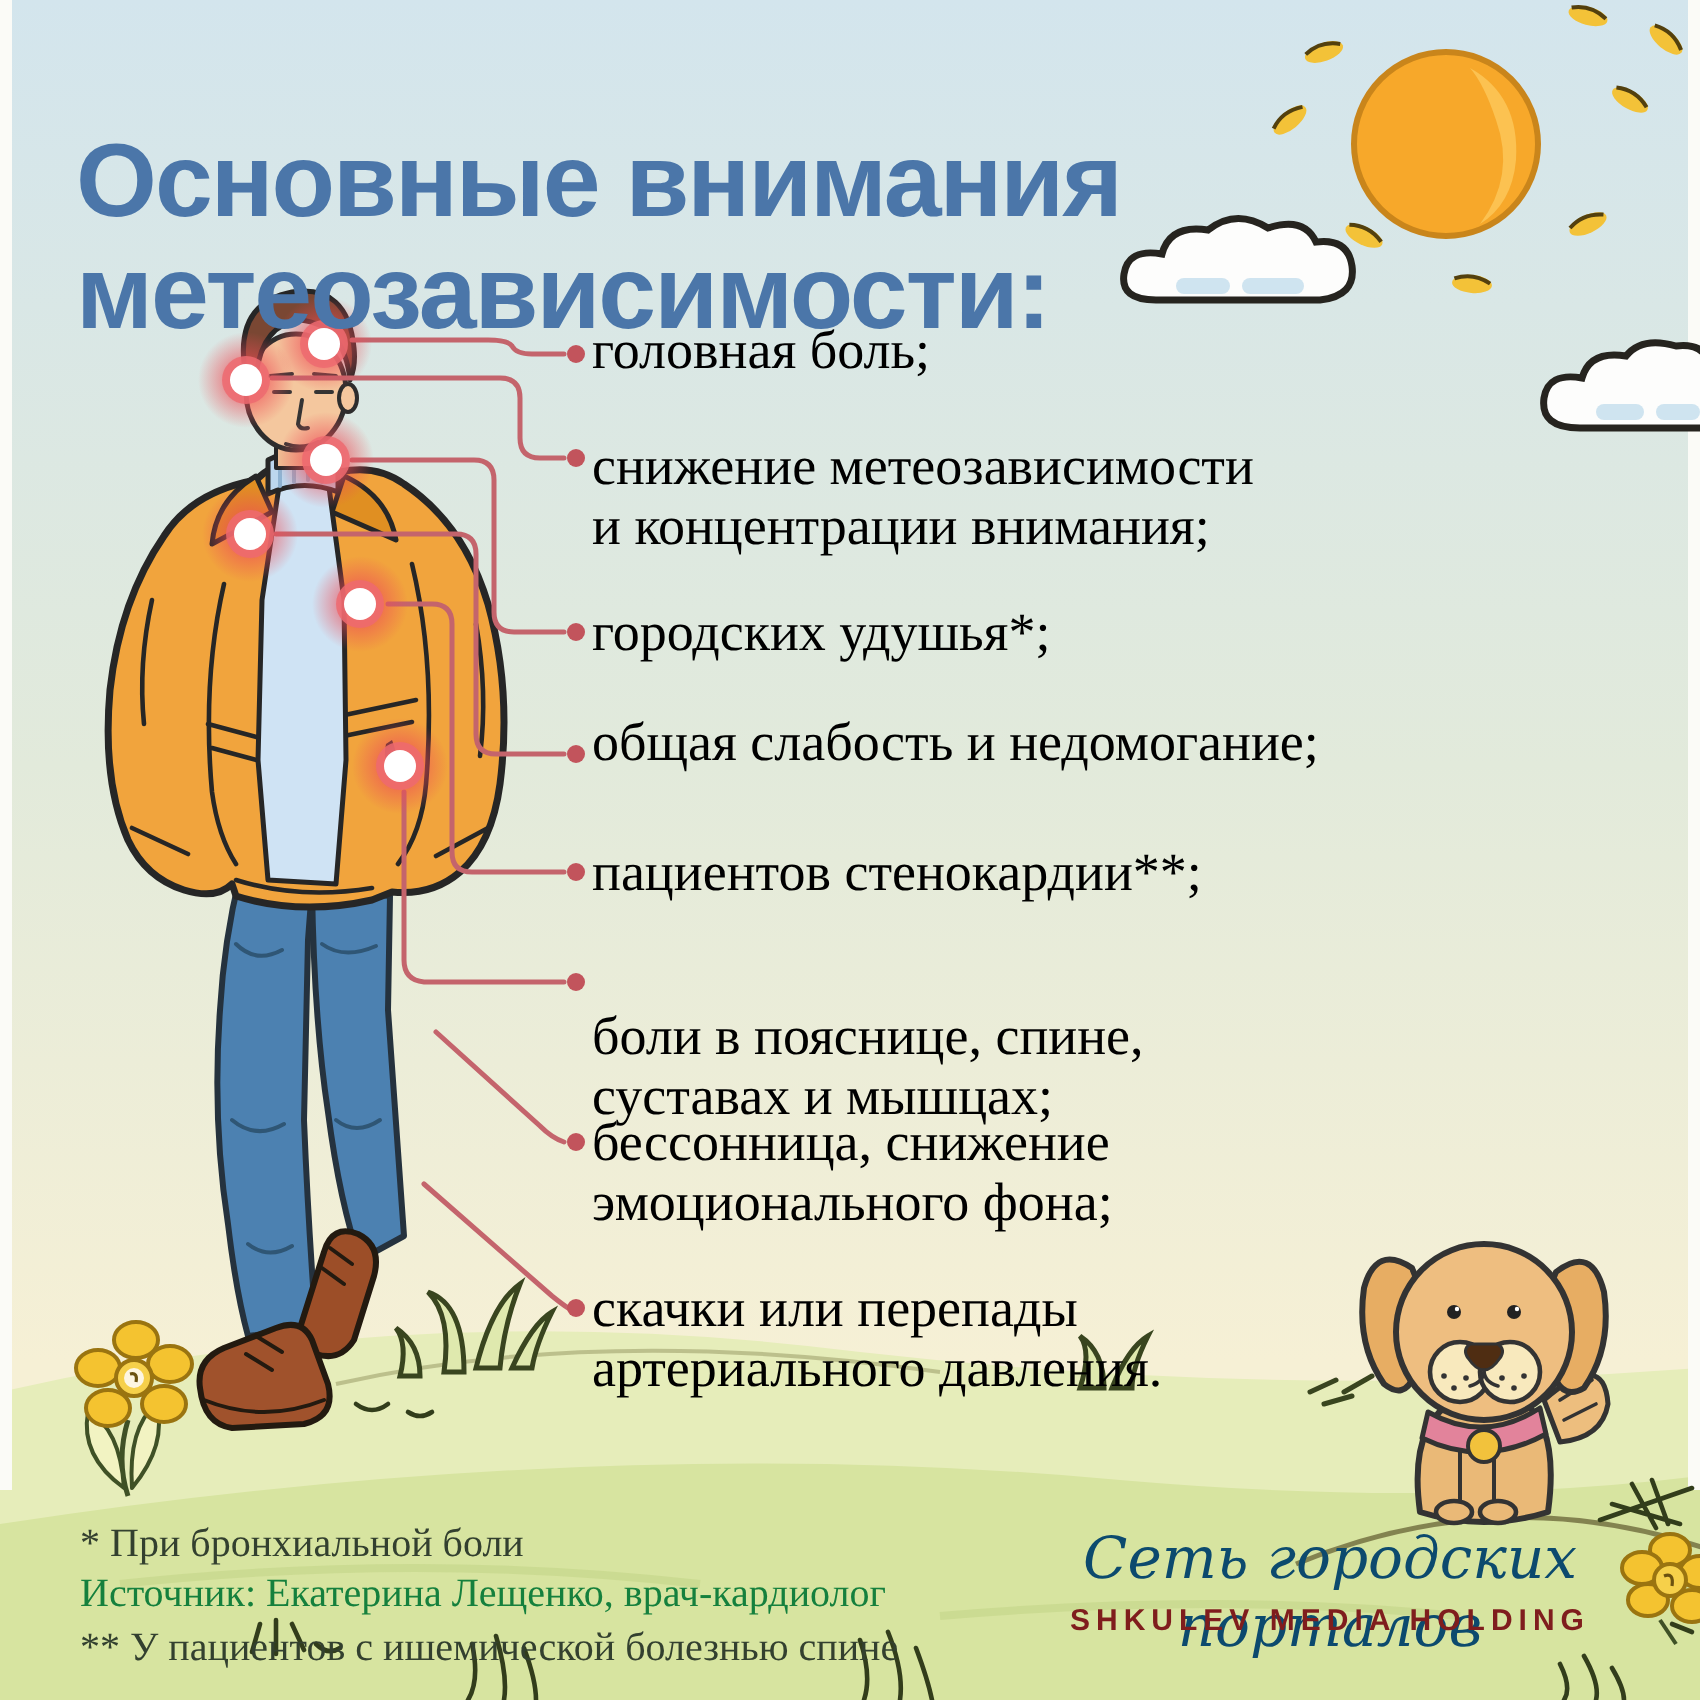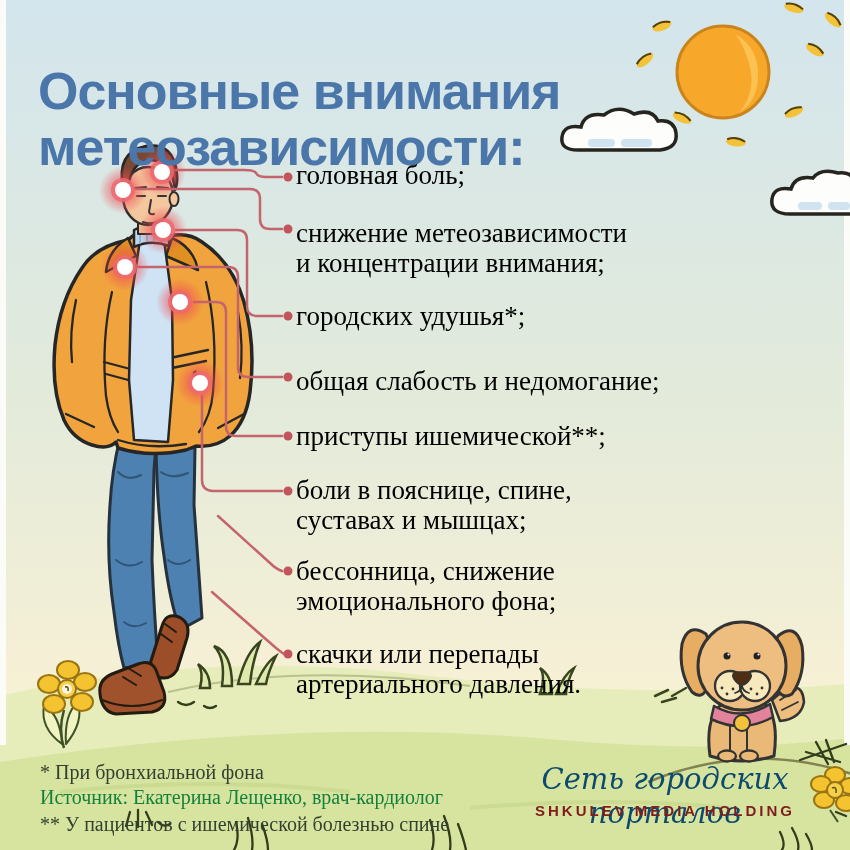--- a/index.html
+++ b/index.html
@@ -13,22 +13,22 @@
     left:38px; top:28px;
     font-family:"Liberation Sans", sans-serif;
     font-weight:bold; font-size:52px; line-height:56px;
     color:#4b76a9; letter-spacing:-1px;
   }
   .symptom {
     left:296px; width:480px;
     font-size:27px; line-height:29.5px; font-weight:normal;
     color:#000000;
   }
-  .s1{top:161px}.s2{top:219px}.s3{top:302px}.s4{top:367px}
-  .s5{top:422px}.s6{top:476px}.s7{top:557px}.s8{top:640px}
+  .s1{top:161px}.s2{top:219px}.s3{top:302px}.s4{top:357px}
+  .s5{top:422px}.s6{top:504px}.s7{top:557px}.s8{top:640px}
   .footnotes {
     left:40px; top:733px;
     font-size:20px; line-height:26px; color:#33402f; font-weight:normal;
   }
   .source {
     left:40px; top:786px;
     font-size:20px; color:#15803d;
   }
   .brand-network {
     left:505px; top:762px; width:320px; text-align:center;
@@ -313,29 +313,29 @@
   </svg>
 
   <h1 class="txt title">Основные внимания
 метеозависимости:</h1>
 
   <div class="txt symptom s1">головная боль;</div>
   <div class="txt symptom s2">снижение метеозависимости
 и концентрации внимания;</div>
   <div class="txt symptom s3">городских удушья*;</div>
   <div class="txt symptom s4">общая слабость и недомогание;</div>
-  <div class="txt symptom s5">приступы ишемической**;</div>
+  <div class="txt symptom s5">пациентов стенокардии**;</div>
   <div class="txt symptom s6">боли в пояснице, спине,
 суставах и мышцах;</div>
   <div class="txt symptom s7">бессонница, снижение
 эмоционального фона;</div>
   <div class="txt symptom s8">скачки или перепады
 артериального давления.</div>
 
   <div class="txt footnotes">
-    <div>* При бронхиальной фона</div>
+    <div>* При бронхиальной боли</div>
     <div>** У пациентов с ишемической болезнью спине</div>
   </div>
   <div class="txt source">Источник: Екатерина Лещенко, врач-кардиолог</div>
 
   <div class="txt brand-network">Сеть городских порталов</div>
   <div class="txt brand-holding">SHKULEV MEDIA HOLDING</div>
 </div>
 
 </body></html>

